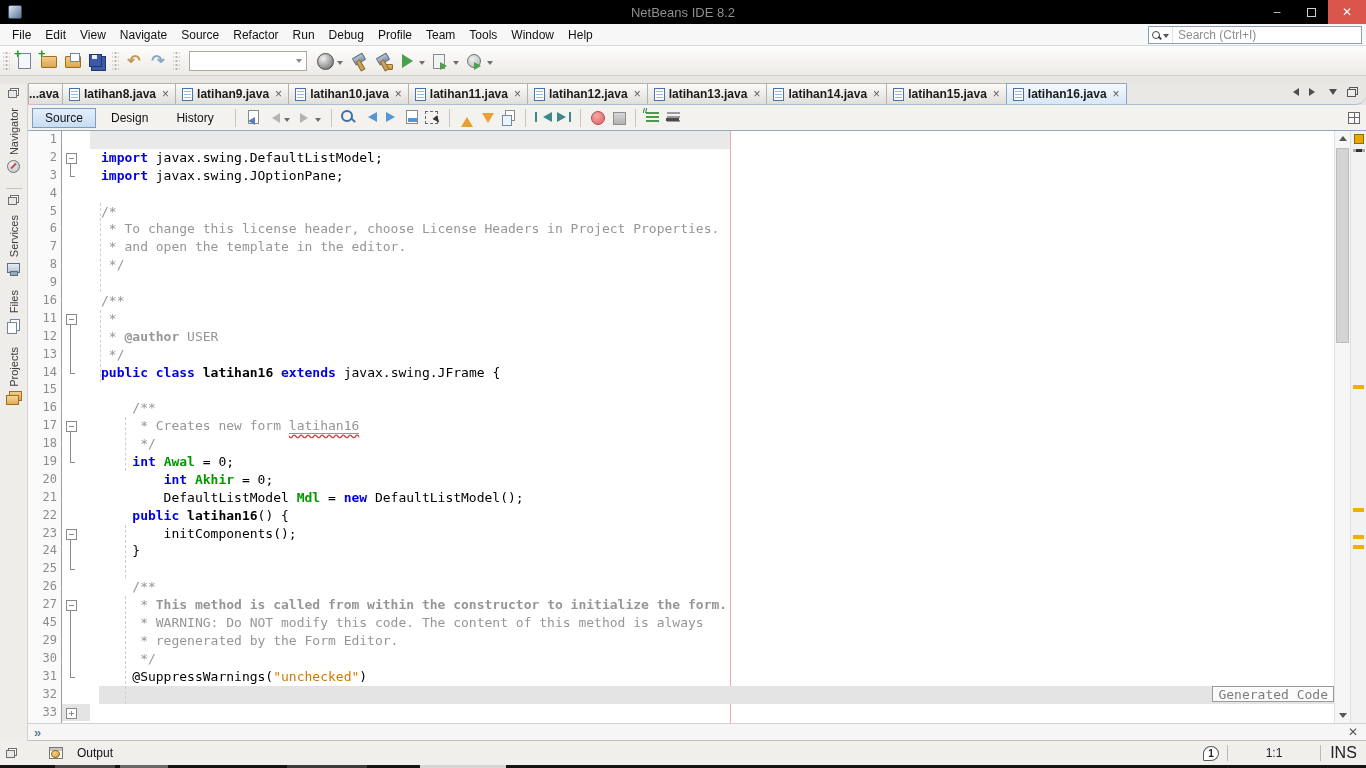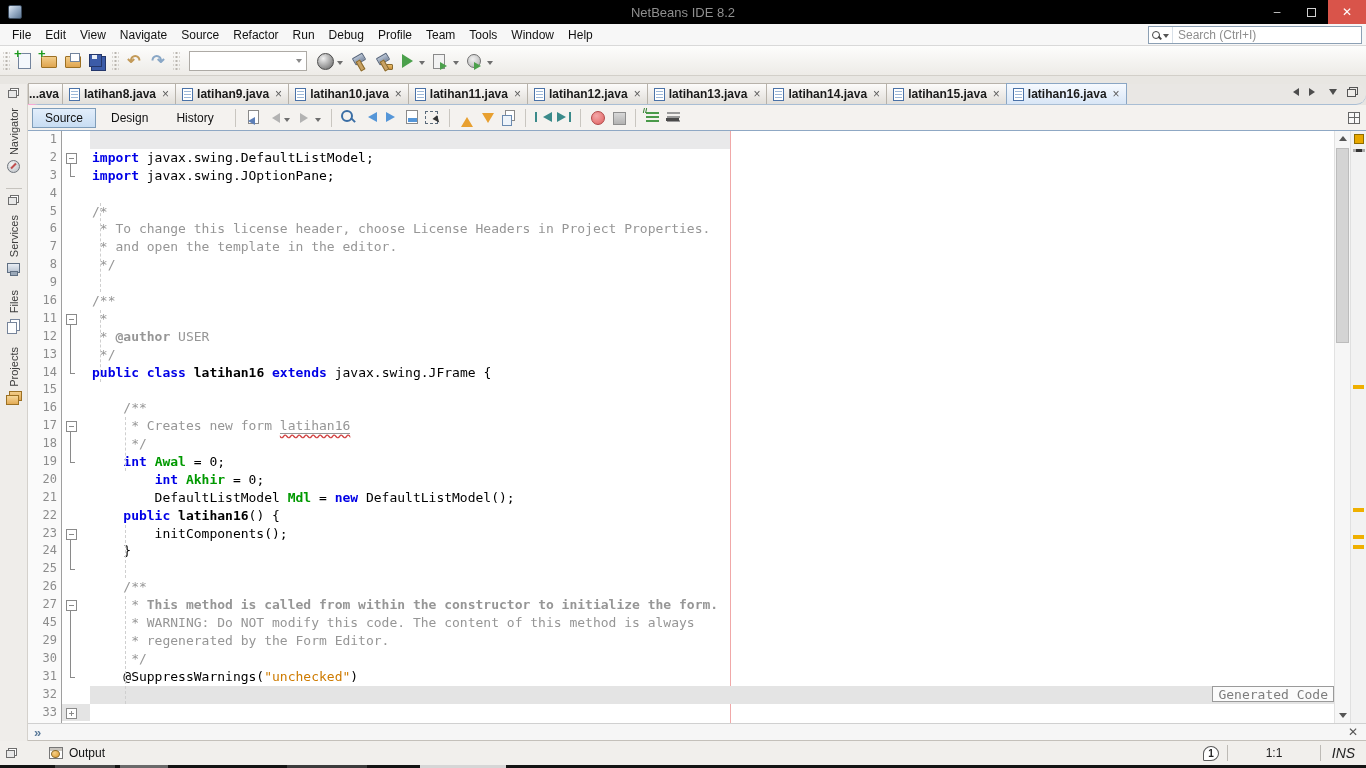--- a/index.html
+++ b/index.html
@@ -139,21 +139,21 @@
   .fold-start::after { content:""; position:absolute; left:8px; top:14px; bottom:0; width:1px; background:#8a8a8a; }
   .fold-plus::before { content:""; position:absolute; left:4px; top:4px; width:9px; height:9px; border:1px solid #8a8a8a; background:linear-gradient(#8a8a8a,#8a8a8a) center/5px 1px no-repeat, linear-gradient(#8a8a8a,#8a8a8a) center/1px 5px no-repeat, #fff; }
   .fold-mid::before { content:""; position:absolute; left:8px; top:0; bottom:0; width:1px; background:#8a8a8a; }
   .fold-end::before { content:""; position:absolute; left:8px; top:0; height:10px; width:1px; background:#8a8a8a; }
   .fold-end::after { content:""; position:absolute; left:8px; top:9px; width:5px; height:1px; background:#8a8a8a; }
   .code-area { flex:1; position:relative; overflow:hidden; font-family:"DejaVu Sans Mono",monospace; font-size:13px; }
   .cur-line { position:absolute; left:0; top:0; width:640px; height:var(--lh); background:#e9e9ea; }
   .margin-line { position:absolute; left:640px; top:0; bottom:0; width:1px; background:#f0a8a8; }
   .indent-guide { position:absolute; width:0; border-left:1px dashed #cfcfcf; }
   .code-lines { position:relative; }
-  .code-line { height:var(--lh); line-height:var(--lh); white-space:pre; padding-left:2px; position:relative; }
+  .code-line { height:var(--lh); line-height:var(--lh); white-space:pre; padding-left:2px; position:relative;margin-left:9px; }
   .code-line.band { background:#e4e4e4; margin-right:0;text-align:right; }
   .tk-k { color:#0000e6; font-weight:bold; }
   .tk-p { color:#000; }
   .tk-b { color:#000; font-weight:bold; }
   .tk-c { color:#969696; }
   .tk-cb { color:#969696; font-weight:bold; }
   .tk-cu { color:#969696; border-bottom:1px solid #969696; text-decoration:underline wavy #d04040; text-decoration-skip-ink:none; text-underline-offset:3px; }
   .tk-f { color:#009900; font-weight:bold; }
   .tk-s { color:#ce7b00; }
   .gen-box { display:inline-block; margin-left:31px; border:1px solid #9a9a9a; background:#fbfbfb; color:#7d7d7d; padding:0 5px; height:16px; line-height:15px; font-size:13px; }
@@ -170,30 +170,30 @@
   .stripe-caret { position:absolute; left:2px; top:18px; width:12px; height:3px; background:linear-gradient(90deg,#aaa 0 3px, #333 3px 9px, #aaa 9px); }
   .stripe-mark { position:absolute; left:2px; width:11px; height:4px; background:#efb000; }
 
   
   .breadcrumb { position:absolute; left:28px; top:723px; width:1338px; height:18px; background:#f6f6f6; border-top:1px solid #d0d0d0; border-bottom:1px solid #c4c0ba; display:flex; align-items:center; }
   .bc-chevron { color:#5a7a9a; font-size:13px; font-weight:bold; padding-left:6px; }
   .bc-close { margin-left:auto; color:#555; font-size:12px; padding-right:8px; }
 
   
   .bottombar { position:absolute; left:0; top:741px; width:1366px; height:24px; background:#f1efec; display:flex; align-items:center; }
-  .output-tab { display:flex; align-items:center; gap:6px; margin-left:30px; padding:2px 8px 2px 2px; }
+  .output-tab { display:flex; align-items:center; gap:14px; margin-left:30px; padding:2px 8px 2px 2px; }
   .output-icon { width:14px; height:12px; position:relative; border:1px solid #777; background:#fdfdfd; }
   .output-icon::before { content:""; position:absolute; left:0; top:0; right:0; height:3px; background:#c8c4be; }
   .output-icon::after { content:""; position:absolute; left:1px; bottom:0px; width:7px; height:6px; border-radius:50%; background:radial-gradient(circle at 35% 30%, #f6d088, #dd9a2e); border:1px solid #8a6b2e; }
   .output-label { font-size:12px; color:#111; }
   .status-right { margin-left:auto; display:flex; align-items:center; height:100%; }
   .notif-badge { width:16px; height:15px; border:1px solid #5a5a5a; border-radius:50% 50% 50% 10%; background:#fff; font-size:10px; font-weight:bold; color:#222; display:flex; align-items:center; justify-content:center; margin-right:8px; }
   .st-sep { width:1px; height:16px; background:#bdbab5; }
   .st-caret-pos { width:92px; text-align:center; font-size:12px; color:#222; }
-  .st-mode { width:45px; text-align:center; font-size:14px; color:#222;font-style:italic; }
+  .st-mode { width:45px; text-align:center; font-size:16px; color:#222; }
 
   .taskbar-sliver { position:absolute; left:0; top:765px; width:1366px; height:3px; background:#141414; }
   .sliver-seg { position:absolute; top:0; height:3px; }
 </style>
 </head>
 <body>
 
 <div id="app">
 
   <div class="titlebar">

